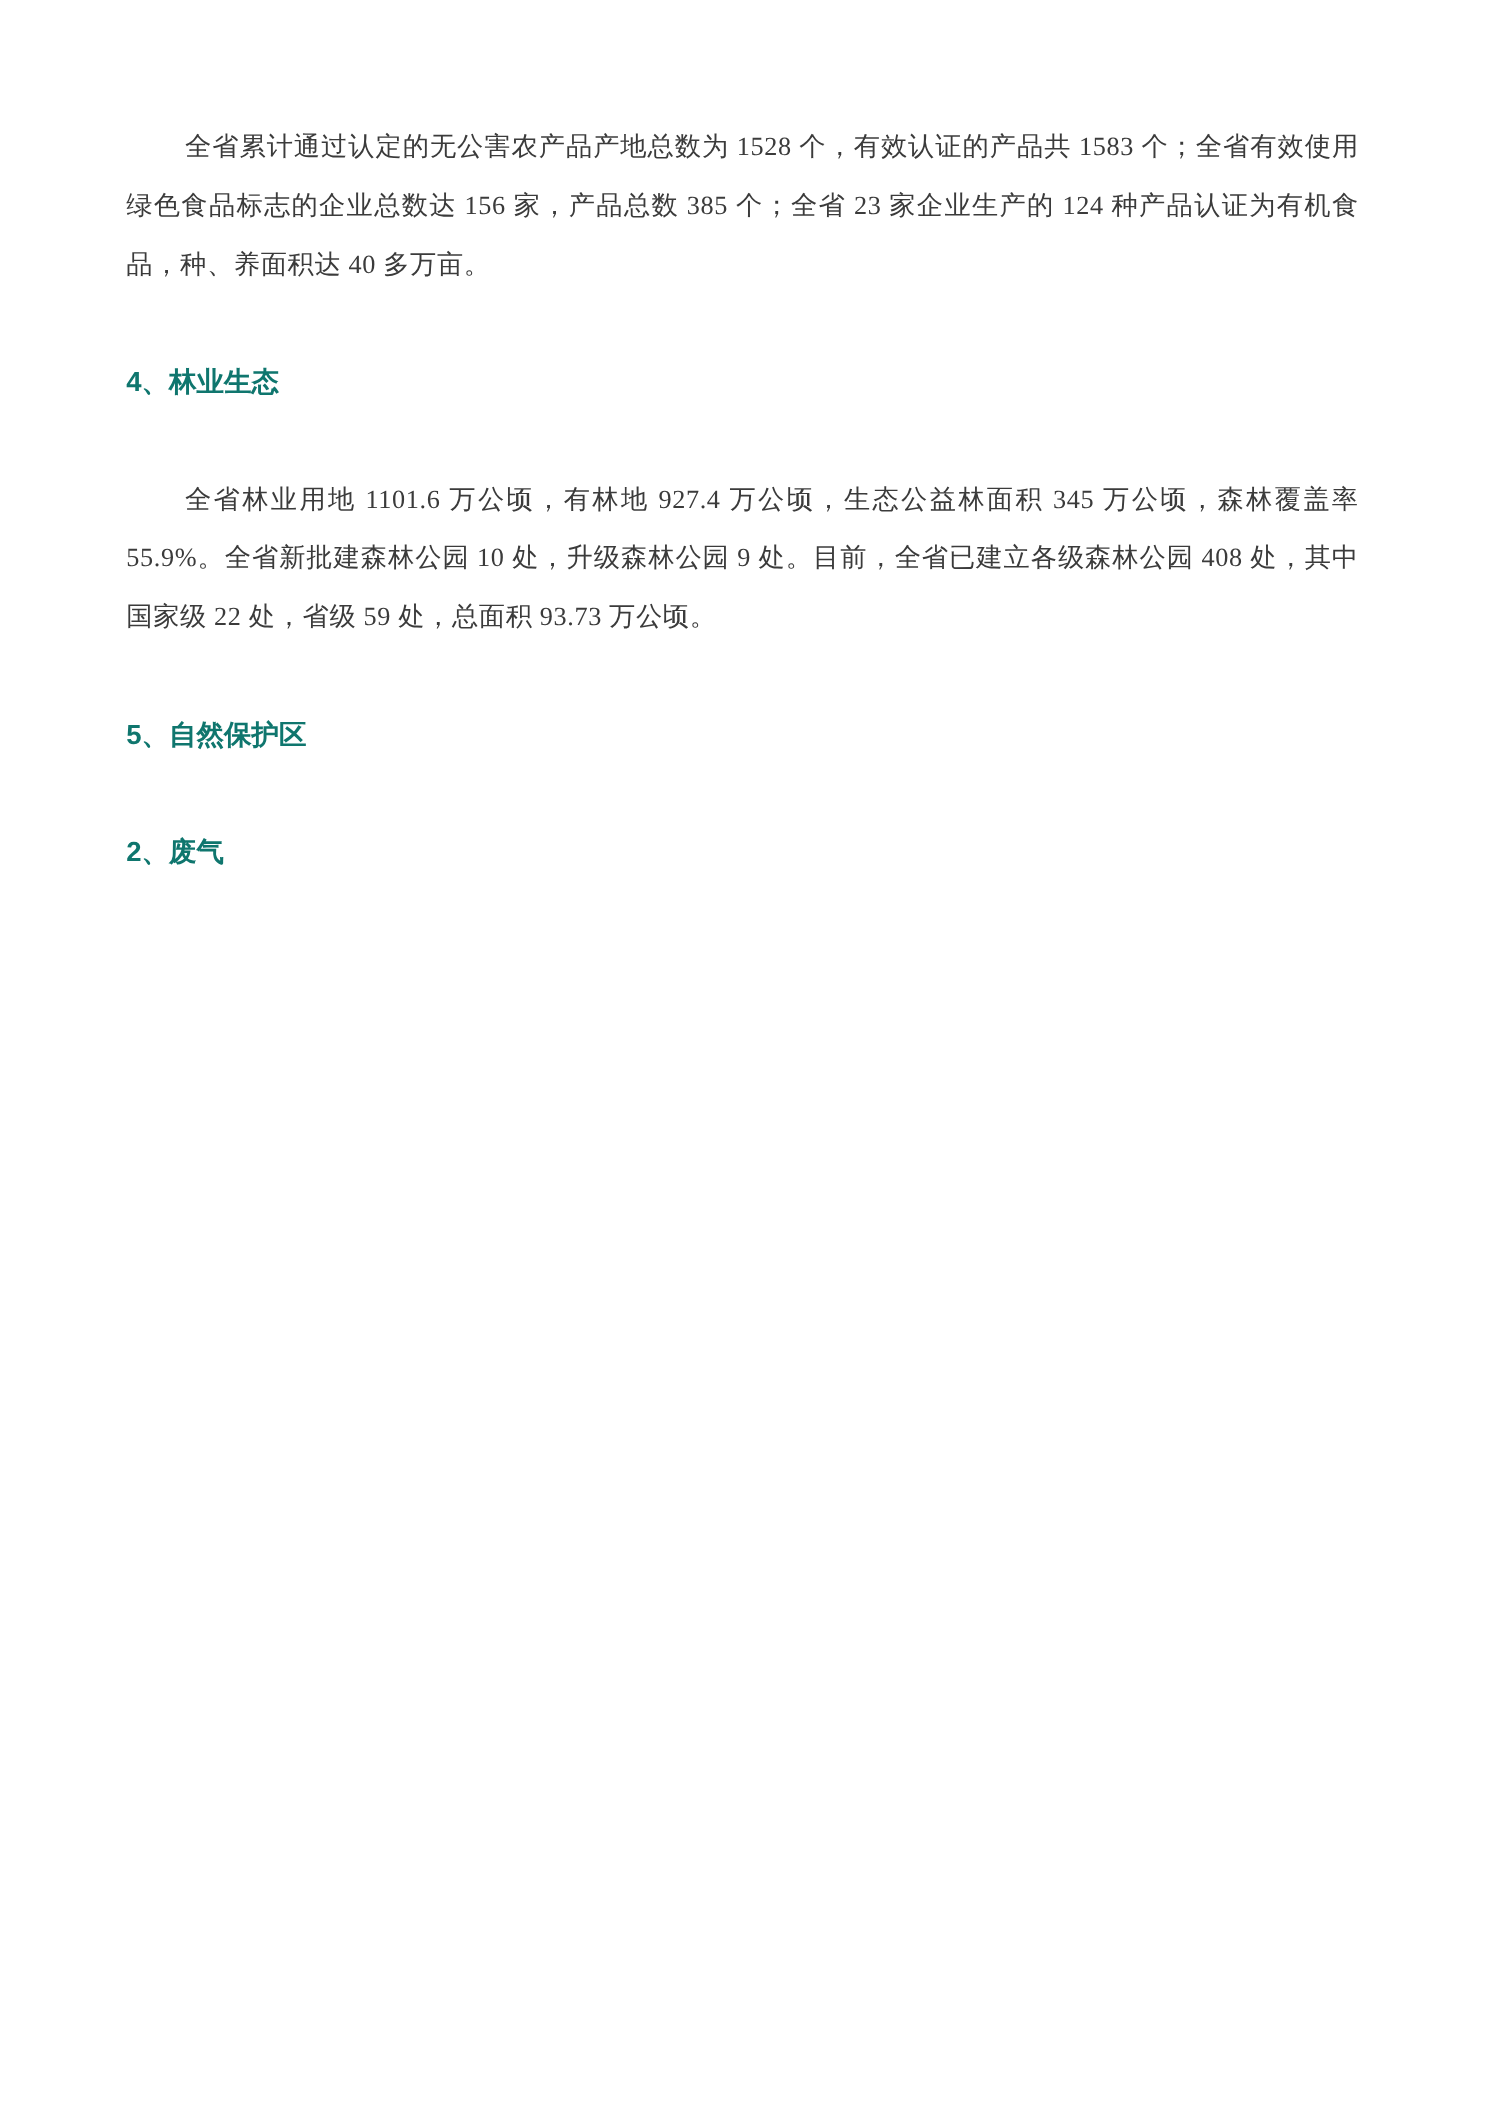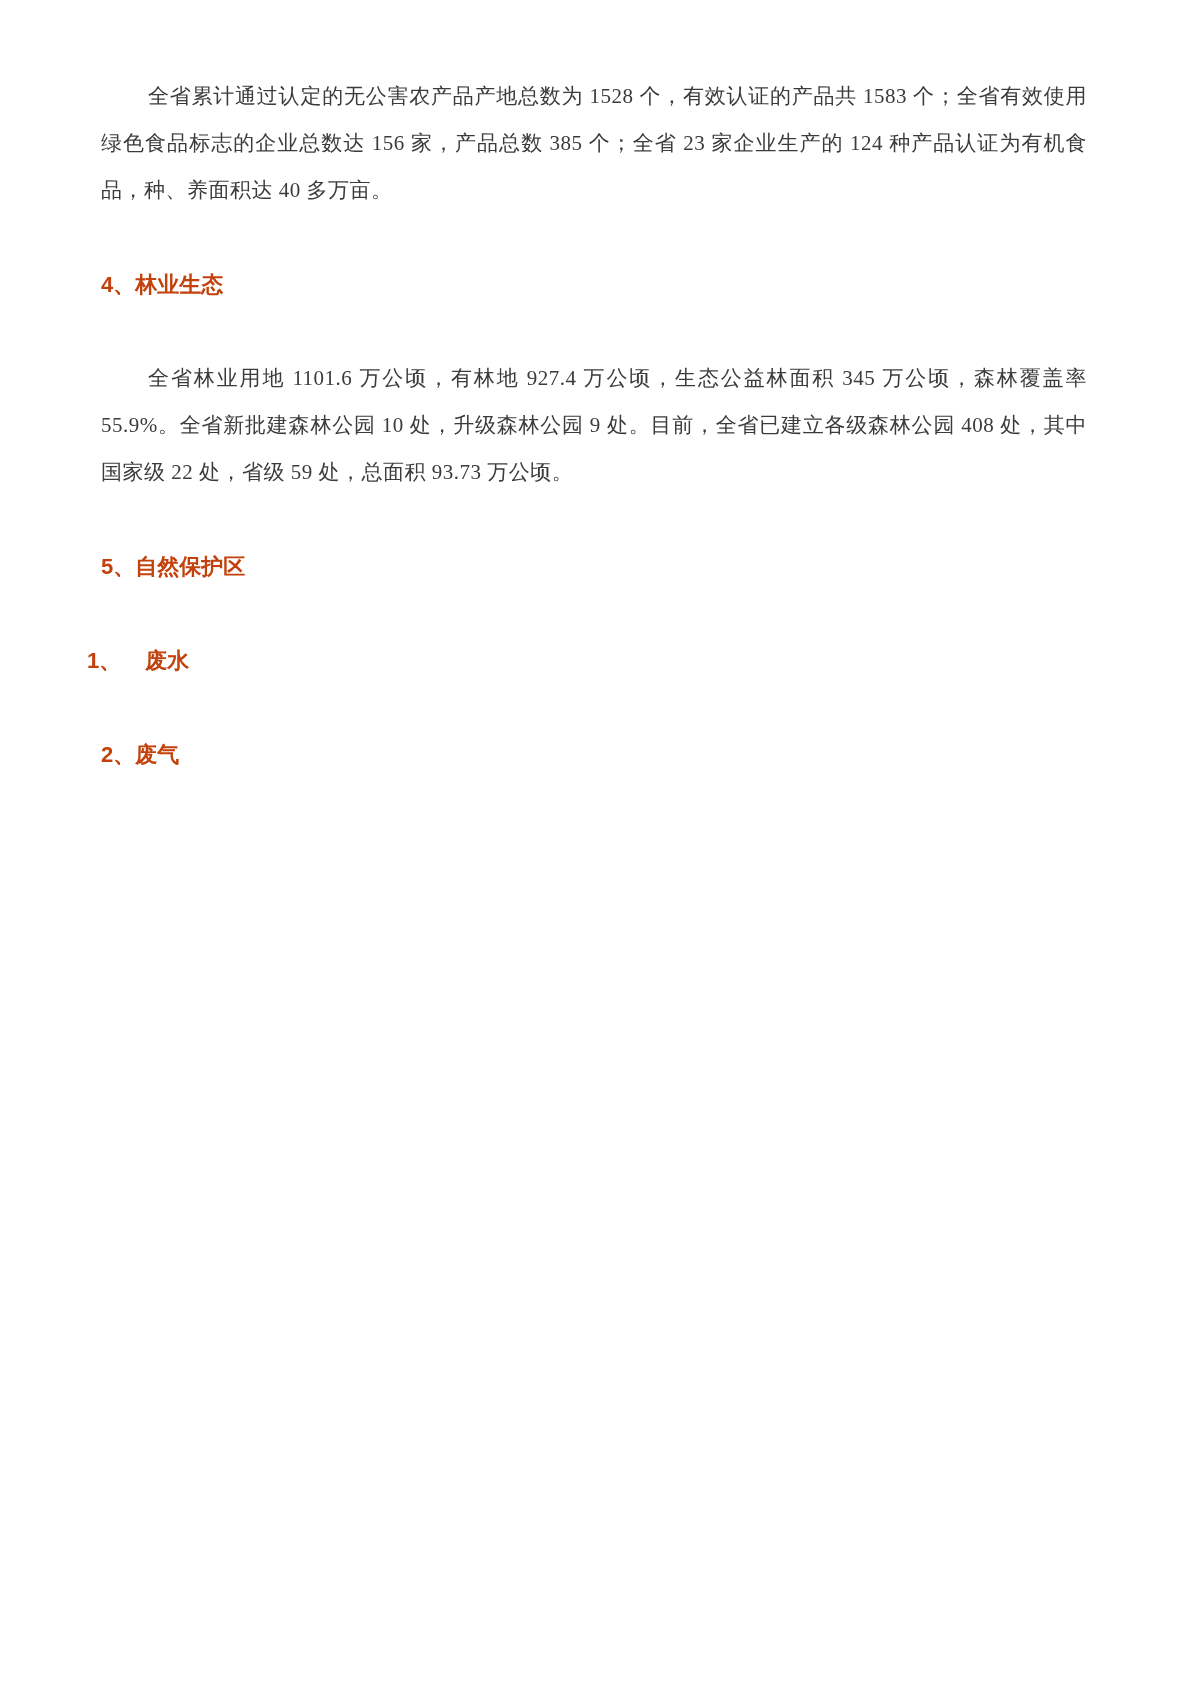--- a/index.html
+++ b/index.html
@@ -10,40 +10,40 @@
   body {
     width: 1191px;
     height: 1684px;
     overflow: hidden;
   }
   .page {
     box-sizing: border-box;
     width: 1191px;
     height: 1668px;
     background: #ffffff;
-    padding: 73px 104px 0 101px;
+    padding: 94px 104px 0 101px;
     color: #3b3b3b;
   }
   .para {
     font-family: "Liberation Serif", "DejaVu Serif", serif;
     font-size: 21px;
     line-height: 47px;
     margin: 0 0 47px 0;
     text-align: justify;
     text-indent: 47px;
     letter-spacing: 0.5px;
     color: #3b3b3b;
   }
   .heading {
     font-family: "Liberation Sans", "DejaVu Sans", sans-serif;
     font-size: 22px;
     font-weight: bold;
     line-height: 47px;
     margin: 0 0 47px 0;
-    color: #c2410c;
+    color: #0f766e;
   }
   .heading-numbered {
     margin-left: -14px;
   }
   .heading-numbered .tab-gap {
     display: inline-block;
     width: 24px;
   }
 </style>
 </head>
@@ -54,18 +54,17 @@
   <p class="para">全省累计通过认定的无公害农产品产地总数为 1528 个，有效认证的产品共 1583 个；全省有效使用绿色食品标志的企业总数达 156 家，产品总数 385 个；全省 23 家企业生产的 124 种产品认证为有机食品，种、养面积达 40 多万亩。</p>
 
   <h3 class="heading">4、林业生态</h3>
 
   <p class="para">全省林业用地 1101.6 万公顷，有林地 927.4 万公顷，生态公益林面积 345 万公顷，森林覆盖率 55.9%。全省新批建森林公园 10 处，升级森林公园 9 处。目前，全省已建立各级森林公园 408 处，其中国家级 22 处，省级 59 处，总面积 93.73 万公顷。</p>
 
   <h3 class="heading">5、自然保护区</h3>
 
 
 
-  <h3 class="heading heading-numbered"><span>1、</span><span class="tab-gap"></span><span>废水</span></h3>
 
 
   <h3 class="heading">2、废气</h3>
 
 </div>
 
 </body></html>

